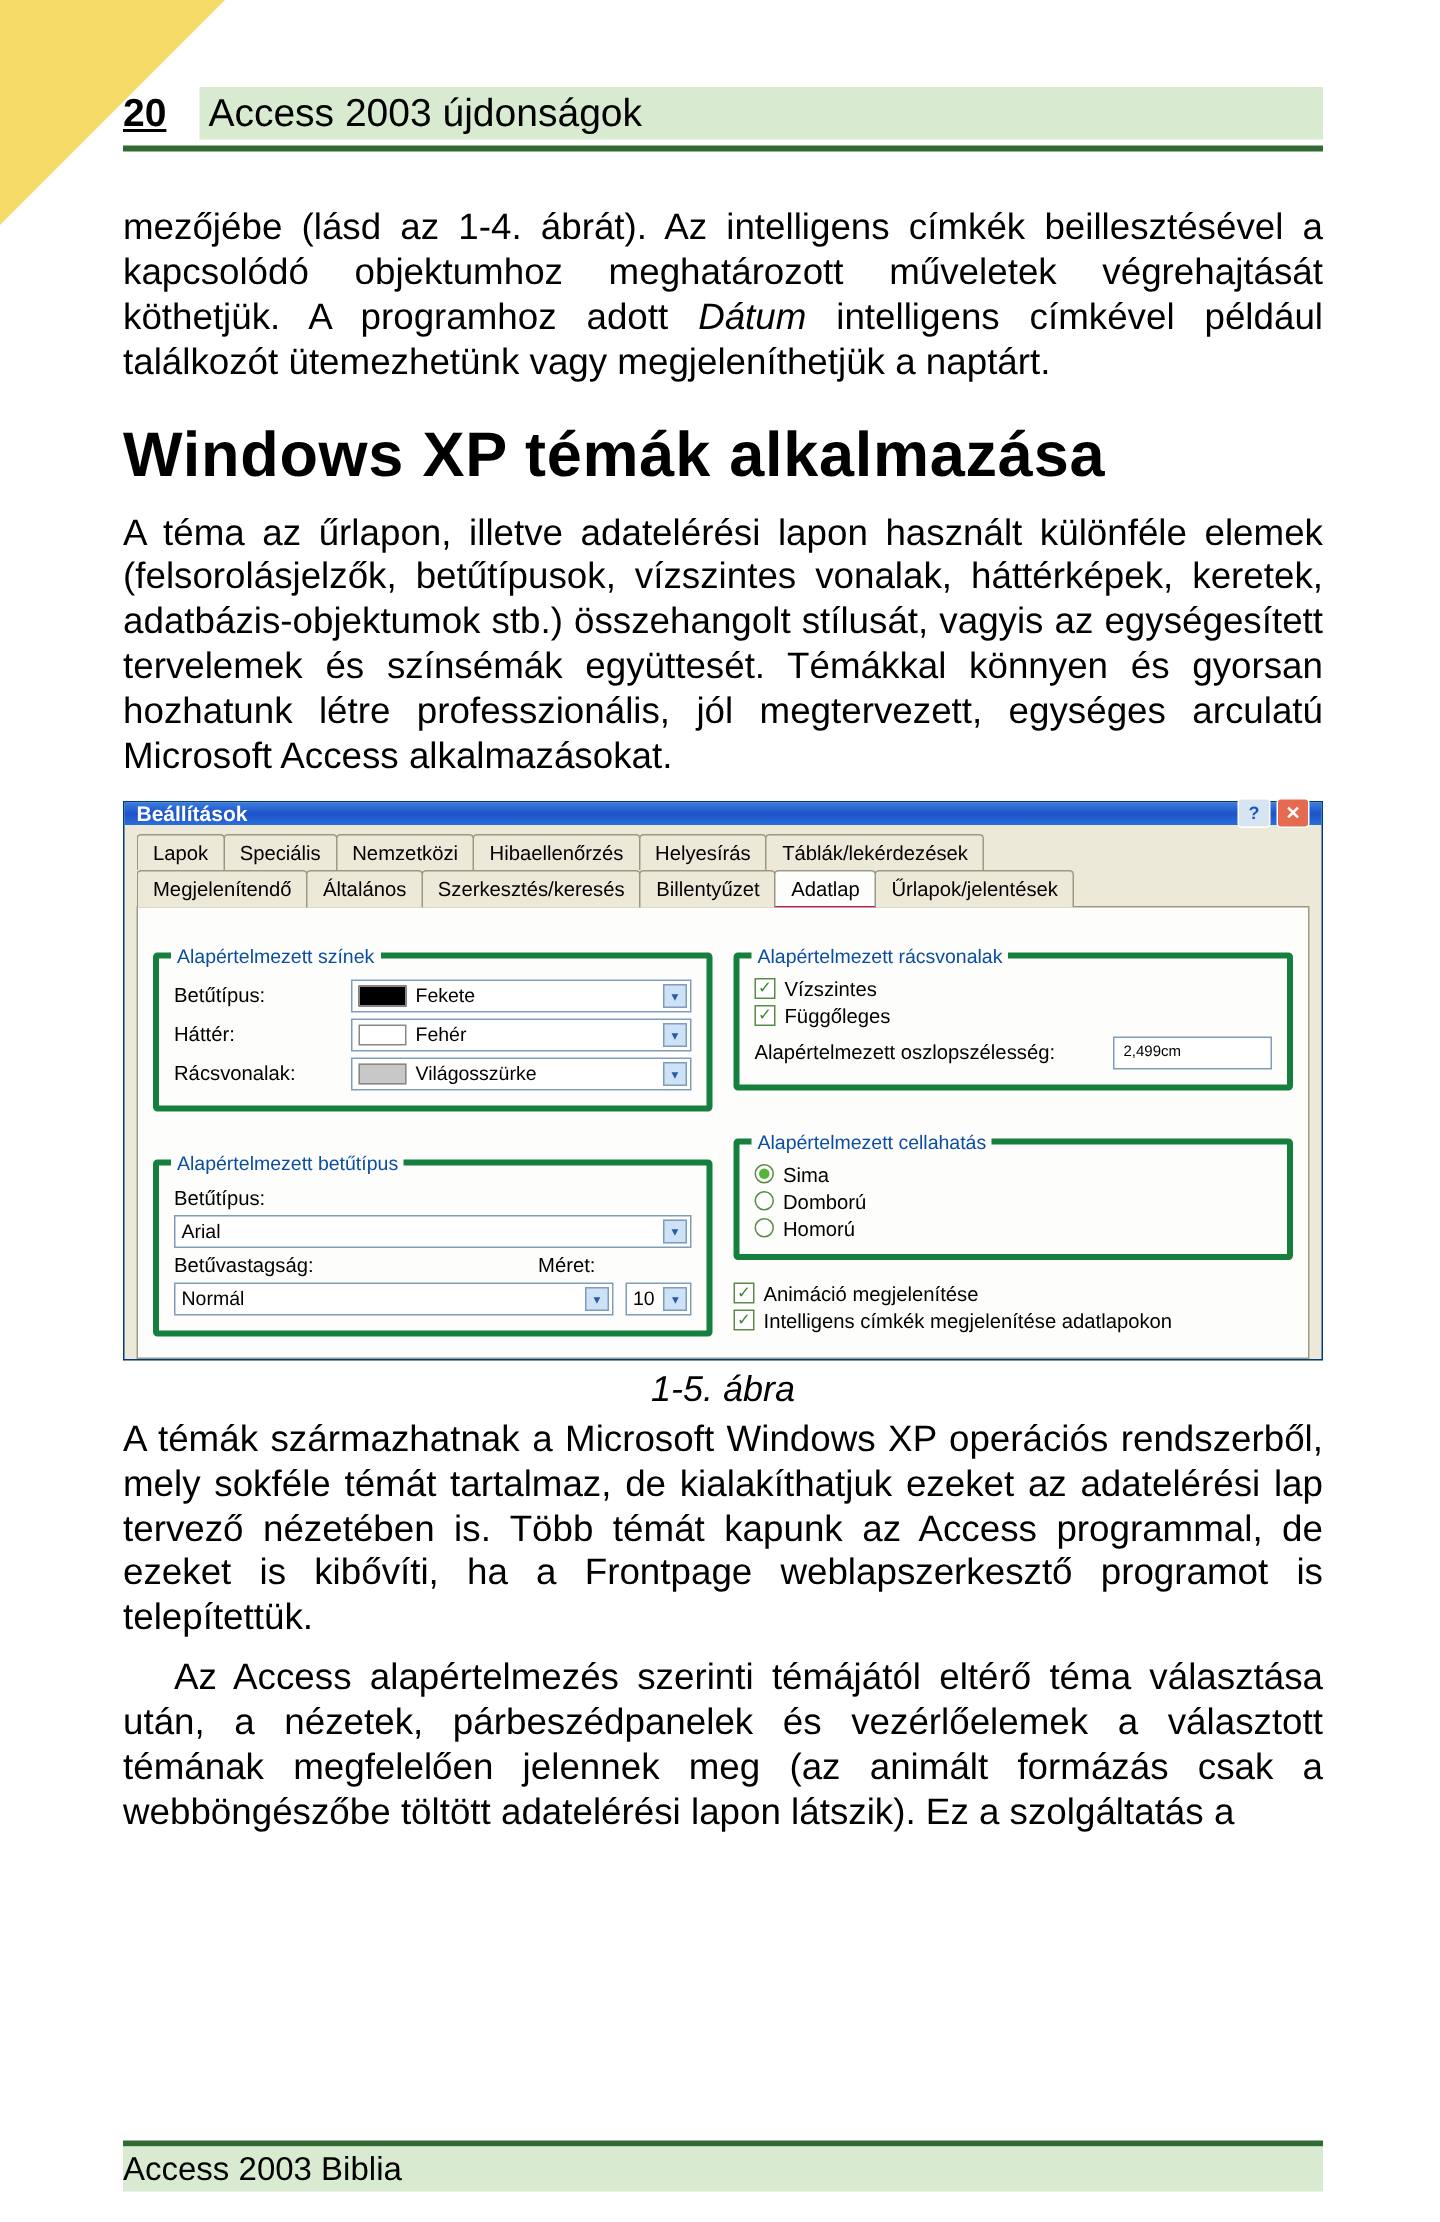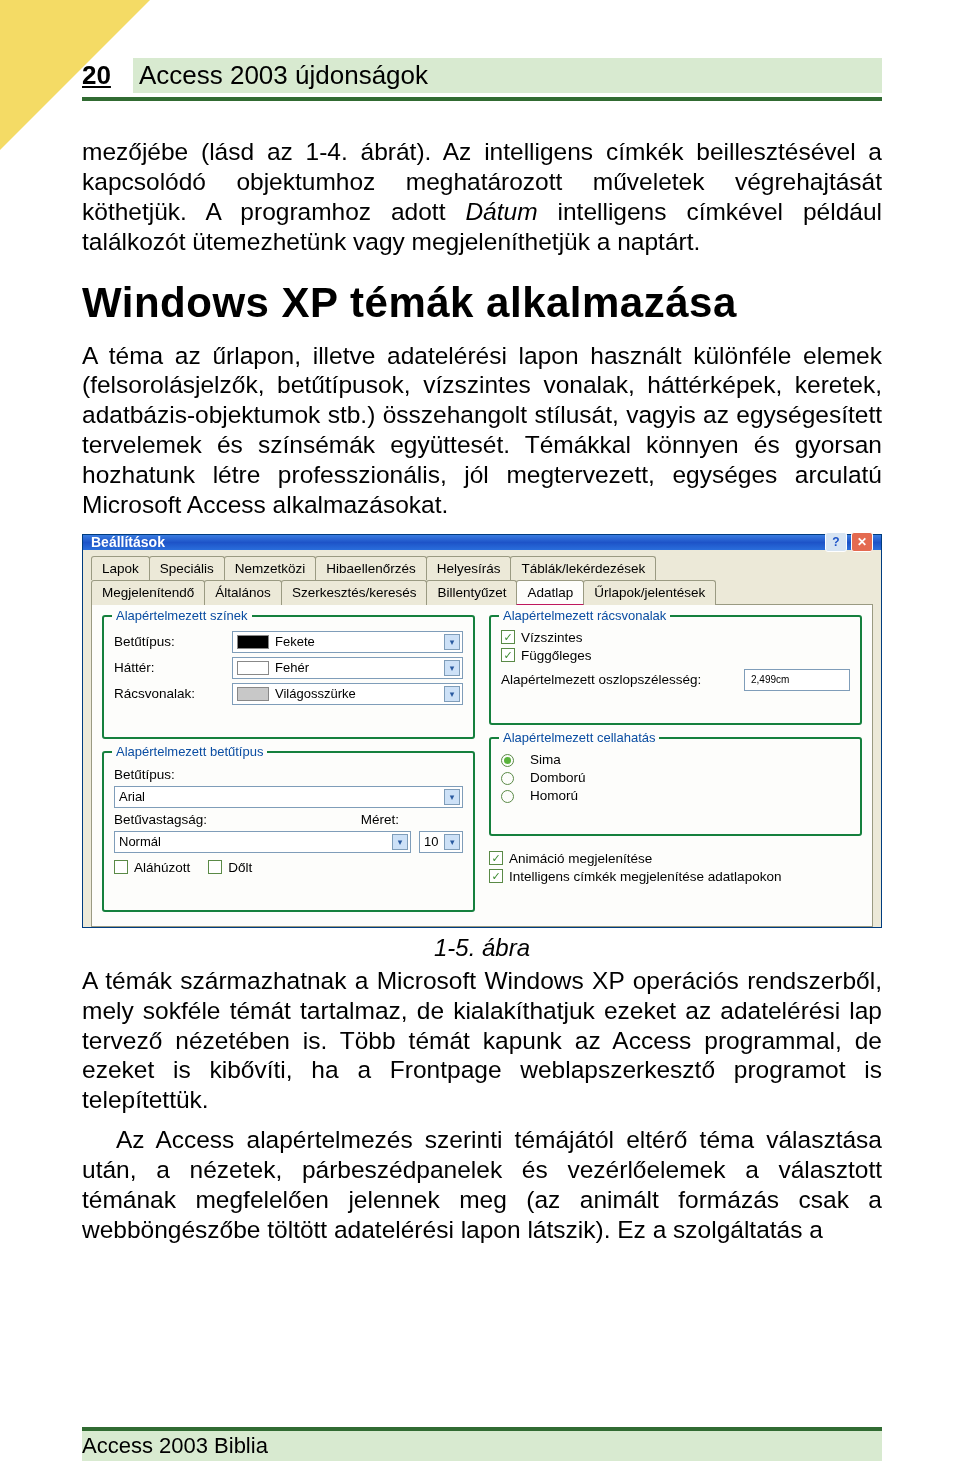--- a/index.html
+++ b/index.html
@@ -19,31 +19,31 @@
   .titlebar { background: linear-gradient(#3a7ce0, #1d53c8 50%, #2a6edb); color: #fff; font-weight: 700; padding: 6px 8px; display: flex; justify-content: space-between; align-items: center; height: 15px; }
   .titlebar-btns { display: flex; gap: 4px; }
   .tb-btn { width: 22px; height: 20px; background: #d7e4f2; border: 1px solid #fff; border-radius: 3px; display: flex; align-items: center; justify-content: center; color: #1d53c8; font-weight: 700; font-size: 12px; }
   .tb-close { background: #e46a50; color: #fff; }
   .tabs-area { padding: 6px 8px 0 8px; }
   .tabrow { display: flex; }
   .tab { border: 1px solid #9a9a82; border-bottom: none; padding: 4px 10px; background: #ece9d8; font-size: 13.5px; border-radius: 3px 3px 0 0; margin-right: -1px; }
   .tab.active { background: #fdfdfb; border-bottom: 1px solid #be185d; position: relative; z-index: 2; }
   .panel-body { border: 1px solid #9a9a82; background: #fdfdfb; padding: 10px 10px 14px 10px; display: flex; gap: 14px; margin-top: -1px; }
   .col { flex: 1; display: flex; flex-direction: column; gap: 12px; }
-  .group { border: 2px solid #15803d; border-radius: 3px; padding: 10px 10px 28px 10px; position: relative; }
+  .group { border: 4px solid #15803d; border-radius: 3px; padding: 10px 10px 6px 10px; position: relative; margin-top: 20px; }
   .group-title { position: absolute; top: -9px; left: 8px; background: #fdfdfb; padding: 0 4px; color: #0a4da2; font-size: 13px; }
   .row { display: flex; align-items: center; gap: 8px; margin: 4px 0; }
   .lbl { width: 110px; font-size: 13.5px; text-decoration: underline; text-decoration-color: rgba(0,0,0,0); }
   .combo { flex: 1; display: flex; align-items: center; border: 1px solid #7f9db9; background: #fff; height: 22px; padding: 0 2px 0 4px; font-size: 13px; gap: 6px; }
   .combo.small { width: 44px; flex: none; }
   .swatch { width: 32px; height: 14px; border: 1px solid #888; }
   .chev { margin-left: auto; width: 16px; height: 16px; background: #cde1f7; border: 1px solid #7f9db9; display: flex; align-items: center; justify-content: center; font-size: 9px; color: #2a5aa0; }
   .chk { display: flex; align-items: center; gap: 6px; font-size: 13.5px; margin: 3px 0; }
   .box { width: 14px; height: 14px; border: 1px solid #5a8a46; background: #fff; display: flex; align-items: center; justify-content: center; font-size: 11px; color: #3a8a2e; line-height: 1; }
-  .radio { display: flex; align-items: flex-end; gap: 16px; font-size: 13.5px; margin: 3px 0; }
+  .radio { display: flex; align-items: flex-start; gap: 6px; font-size: 13.5px; margin: 3px 0; }
   .rcircle { width: 13px; height: 13px; border: 1px solid #5a8a46; border-radius: 50%; display: flex; align-items: center; justify-content: center; }
   .rdot { width: 7px; height: 7px; background: #59b33a; border-radius: 50%; }
   .textbox { border: 1px solid #7f9db9; background: #fff; height: 22px; padding: 0 6px; font-size: 10px; display: flex; align-items: center; width: 106px; }
   .caption { text-align: center; font-style: italic; font-size: 24px; margin: 6px 0 4px 0; }
   .indent { text-indent: 34px; }
   .footer { position: absolute; left: 82px; right: 78px; bottom: 20px; border-top: 4px solid #316b32; }
   .footer-inner { background: #d8ead0; text-align: left; font-size: 22px; padding: 2px 0; }
 </style>
 </head>
 <body>
@@ -148,30 +148,20 @@
               <div class="row">
                 <div class="combo">
                   <span>Normál</span>
                   <span class="chev">▾</span>
                 </div>
                 <div class="combo small">
                   <span>10</span>
                   <span class="chev">▾</span>
                 </div>
               </div>
-              <div class="row" style="gap:18px">
-                <div class="chk">
-                  <span class="box"></span>
-                  <span>Aláhúzott</span>
-                </div>
-                <div class="chk">
-                  <span class="box"></span>
-                  <span>Dőlt</span>
-                </div>
-              </div>
             </div>
           </div>
 
           <div class="col">
             <div class="group">
               <div class="group-title">Alapértelmezett rácsvonalak</div>
               <div class="chk">
                 <span class="box">✓</span>
                 <span>Vízszintes</span>
               </div>

